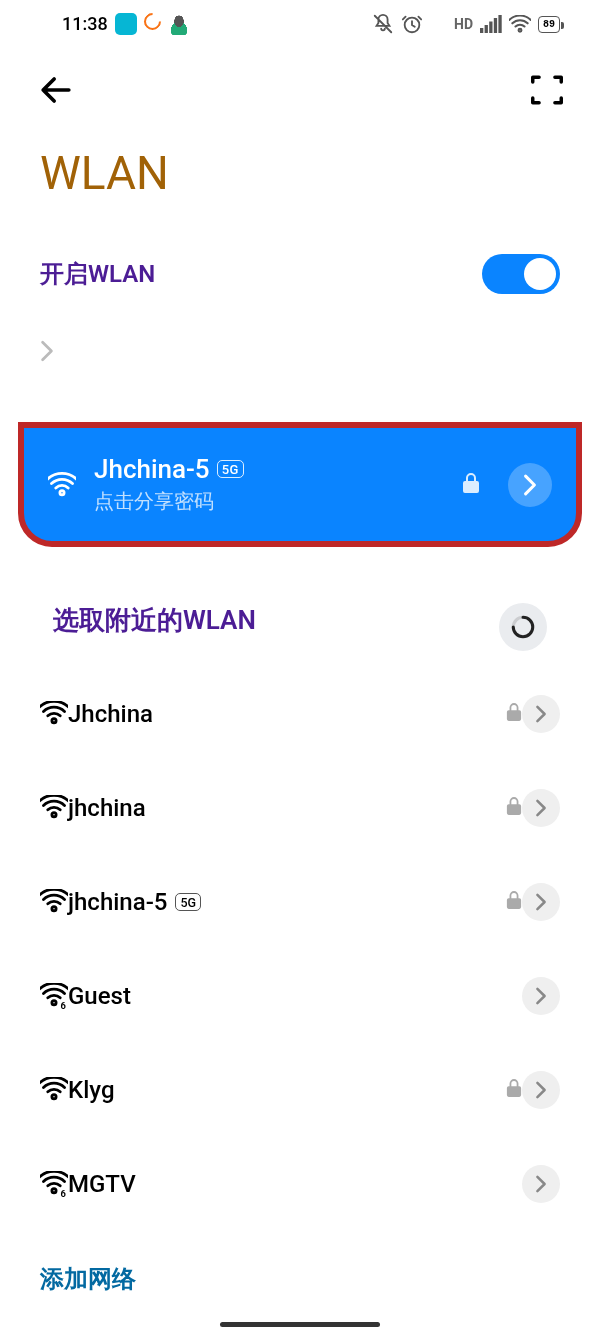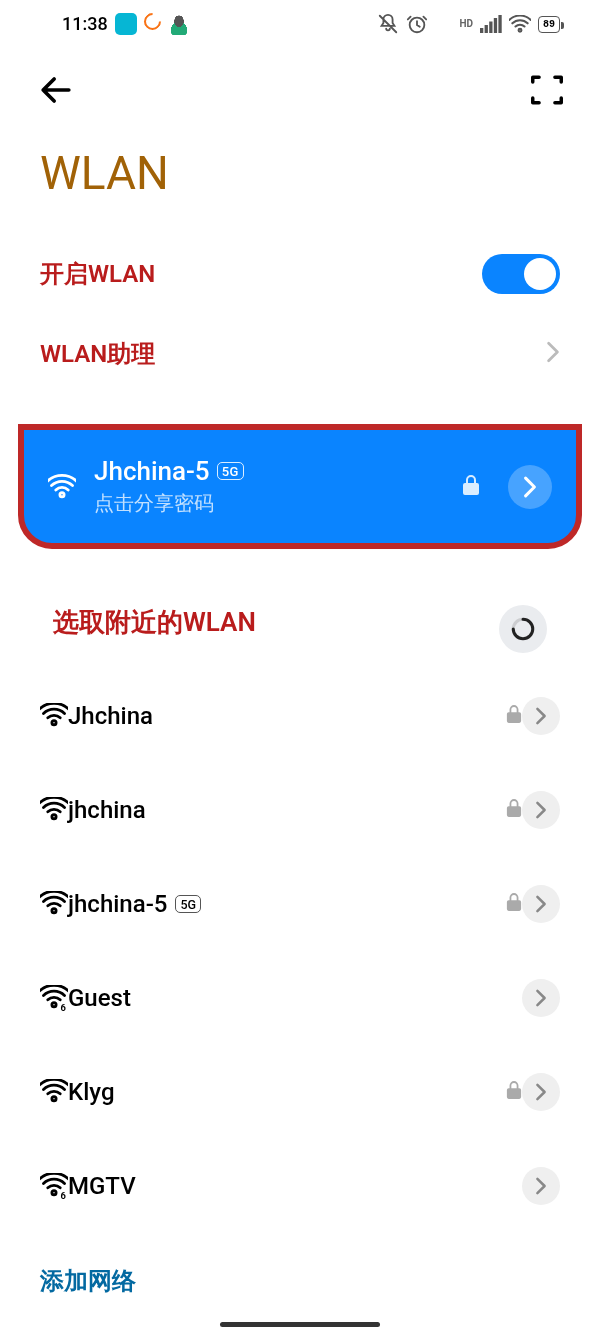--- a/index.html
+++ b/index.html
@@ -69,21 +69,21 @@
       content: '';
       position: absolute;
       right: -4.5px;
       top: 5px;
       width: 3px;
       height: 7px;
       background: #555;
       border-radius: 0 2px 2px 0;
     }
     .signal-svg, .status-svg { display: inline-block; }
-    .hd-text { font-size: 10px; font-weight: bold; color: #666; line-height: 1; margin-left: 24px; }
+    .hd-text { font-size: 14px; font-weight: bold; color: #666; line-height: 1; margin-left: 24px; }
 
     .header {
       display: flex;
       justify-content: space-between;
       align-items: center;
       padding: 20px 34px;
     }
     .back-arrow svg { width: 44px; height: 44px; }
 
     .page-title {
@@ -96,21 +96,21 @@
 
     .settings-row {
       display: flex;
       justify-content: space-between;
       align-items: center;
       padding: 22px 40px;
     }
     .settings-label {
       font-size: 24px;
       font-weight: 600;
-      color: #b91c1c;
+      color: #4c1d95;
     }
 
     .toggle {
       width: 78px;
       height: 40px;
       background: #0a84ff;
       border-radius: 20px;
       position: relative;
       cursor: pointer;
     }
@@ -293,21 +293,20 @@
 <h1 class="page-title">WLAN</h1>
 
 <div class="settings-row">
   <span class="settings-label">开启WLAN</span>
   <div class="toggle">
     <div class="toggle-knob"></div>
   </div>
 </div>
 
 <div class="settings-row">
-  <span class="settings-label">WLAN助理</span>
   <span class="chevron">
     <svg width="14" height="22" viewBox="0 0 12 20">
         <path d="M2 2l8 8-8 8" stroke="#bbb" stroke-width="2.5" fill="none" stroke-linecap="round" stroke-linejoin="round"></path>
       </svg>
   </span>
 </div>
 
 <div class="highlight-box">
   <svg class="wifi-svg" width="32" height="26" viewBox="0 0 24 20">
       <path d="M12 18.5a1.8 1.8 0 100-3.6 1.8 1.8 0 000 3.6zM6.7 12.5a7.7 7.7 0 0110.6 0M3 8.8a13 13 0 0118 0M-.5 5a18.3 18.3 0 0125 0" stroke="#fff" stroke-width="2.4" fill="none" stroke-linecap="round"></path>

